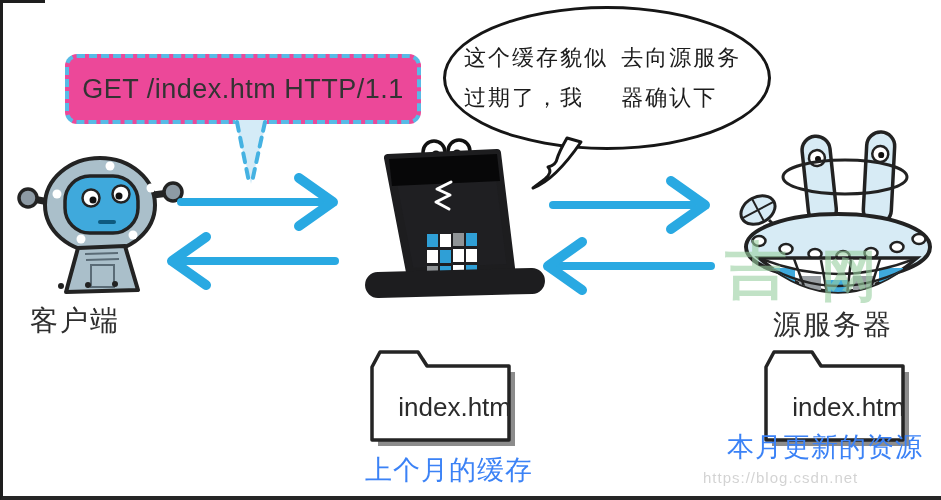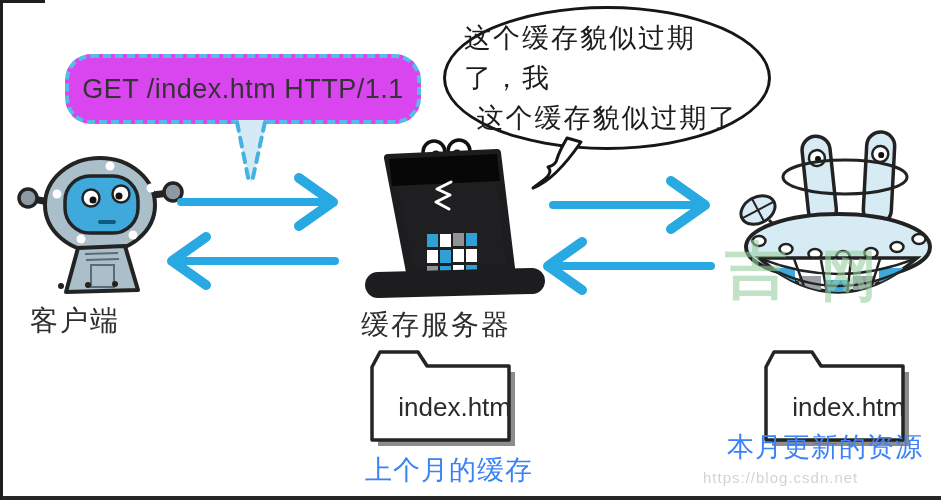--- a/index.html
+++ b/index.html
@@ -6,31 +6,31 @@
   html,body { background:#fff; }
   .stage {
     position:relative; width:941px; height:500px; background:#ffffff;
     overflow:hidden; font-family:"Liberation Sans", sans-serif;
     border-left:3px solid #1e1e1e; border-bottom:4px solid #262626;
   }
   .abs { position:absolute; }
   
   .bubble-get {
     left:62px; top:54px; width:356px; height:70px;
-    background:#d946ef; border:4px dashed #57bbe6; border-radius:26px;
+    background:#ec4899; border:4px dashed #57bbe6; border-radius:12px;
     display:flex; align-items:center; justify-content:center;
     font-size:27px; color:#333; letter-spacing:0.5px;
   }
   .tail-get { left:222px; top:118px; }
   
   .bubble-say {
     left:440px; top:6px; width:328px; height:144px;
     background:#fff; border:3.5px solid #161616; border-radius:50%;
-    display:flex; flex-direction:column; align-items:center; justify-content:center;
-    font-size:27px; color:#1c1c1c; letter-spacing:2px; line-height:40px;
+    display:flex; align-items:center; justify-content:center;
+    font-size:22px; color:#1c1c1c; letter-spacing:2px; line-height:40px;
     text-align:left; padding:0 18px;
   }
   .tail-say { left:516px; top:136px; }
   .node-label {
     font-size:28px; color:#2e2e2e; text-align:left; letter-spacing:2px;
   }
   .file-label {
     font-size:26px; color:#2b2b2b; text-align:right;
   }
   .caption {
@@ -55,21 +55,21 @@
     <span>GET /index.htm HTTP/1.1</span>
   </div>
   <svg class="abs tail-get" width="56" height="76" viewBox="0 0 56 76">
     <polygon points="10,2 42,2 26,66" fill="#d4ebf7"></polygon>
     <line x1="12" y1="4" x2="24" y2="64" stroke="#45b2e2" stroke-width="4" stroke-dasharray="9 7" stroke-linecap="round"></line>
     <line x1="40" y1="4" x2="27" y2="64" stroke="#45b2e2" stroke-width="4" stroke-dasharray="9 7" stroke-linecap="round"></line>
   </svg>
 
   <div class="abs bubble-say">
     <span>这个缓存貌似过期了，我</span>
-    <span>这个缓存貌似过期了</span>
+    <span>去向源服务器确认下</span>
   </div>
   <svg class="abs tail-say" width="70" height="58" viewBox="0 0 70 58">
     <path d="M48,2 Q40,16 38,23 Q37,29 29,31 Q34,36 26,43 L14,52 Q36,44 62,6 Z" fill="#ffffff" stroke="#161616" stroke-width="3" stroke-linejoin="round"></path>
   </svg>
 
   <svg class="abs" style="left:12px; top:146px;" width="172" height="152" viewBox="0 0 172 152">
     <g stroke="#232323">
       <line x1="18" y1="53" x2="34" y2="56" stroke-width="7"></line>
       <line x1="138" y1="49" x2="154" y2="47" stroke-width="7"></line>
       <circle cx="13" cy="52" r="9" fill="#8d9aa4" stroke-width="3.5"></circle>
@@ -116,21 +116,20 @@
       <rect x="81" y="112" width="11" height="13" fill="#2f9fd6"></rect>
       <rect x="94" y="111" width="11" height="13" fill="#ffffff"></rect>
       <rect x="107" y="111" width="11" height="13" fill="#ffffff"></rect>
       <rect x="68" y="128" width="11" height="13" fill="#8f9396"></rect>
       <rect x="81" y="128" width="11" height="13" fill="#2f9fd6"></rect>
       <rect x="94" y="127" width="11" height="13" fill="#ffffff"></rect>
       <rect x="107" y="127" width="11" height="13" fill="#2f9fd6"></rect>
     </g>
     <rect x="6" y="132" width="180" height="26" rx="13" fill="#1d1d1f" transform="rotate(-1.5 96 145)"></rect>
   </svg>
-  <div class="abs node-label" style="left:358px; top:306px; width:176px;">缓存服务器</div>
 
   <svg class="abs" style="left:728px; top:128px;" width="206" height="172" viewBox="0 0 206 172">
     <defs>
       <clipPath id="globeclip">
         <path d="M28,130 Q107,198 186,130 Z"></path>
       </clipPath>
     </defs>
     <g transform="rotate(-6 88 50)">
       <rect x="74" y="8" width="28" height="88" rx="14" fill="#d7ebf5" stroke="#222" stroke-width="3.5"></rect>
       <circle cx="88" cy="30" r="8" fill="#fff" stroke="#222" stroke-width="2.5"></circle>
@@ -166,20 +165,21 @@
       <rect x="122" y="148" width="22" height="14" fill="#9aa0a4"></rect>
       <rect x="148" y="140" width="24" height="14" fill="#3fa9dc"></rect>
       <path d="M28,130 Q107,162 186,130" fill="none" stroke="#222" stroke-width="2.5"></path>
       <path d="M32,136 Q107,180 184,136" fill="none" stroke="#222" stroke-width="2.5"></path>
       <line x1="62" y1="128" x2="78" y2="172" stroke="#222" stroke-width="2.5"></line>
       <line x1="90" y1="132" x2="98" y2="176" stroke="#222" stroke-width="2.5"></line>
       <line x1="120" y1="132" x2="115" y2="176" stroke="#222" stroke-width="2.5"></line>
       <line x1="150" y1="128" x2="136" y2="172" stroke="#222" stroke-width="2.5"></line>
     </g>
   </svg>
+  <div class="abs node-label" style="left:770px; top:306px; width:140px;">源服务器</div>
 
   <svg class="abs" style="left:0; top:0;" width="941" height="500" viewBox="0 0 941 500" pointer-events="none">
     <g stroke="#29a9e2" fill="none" stroke-linecap="round" stroke-linejoin="round">
       <g>
         <line x1="178" y1="202" x2="318" y2="202" stroke-width="8"></line>
         <polyline points="296,178 330,202 296,226" stroke-width="10"></polyline>
       </g>
       <g>
         <line x1="332" y1="261" x2="180" y2="261" stroke-width="8"></line>
         <polyline points="203,237 169,261 203,285" stroke-width="10"></polyline>

